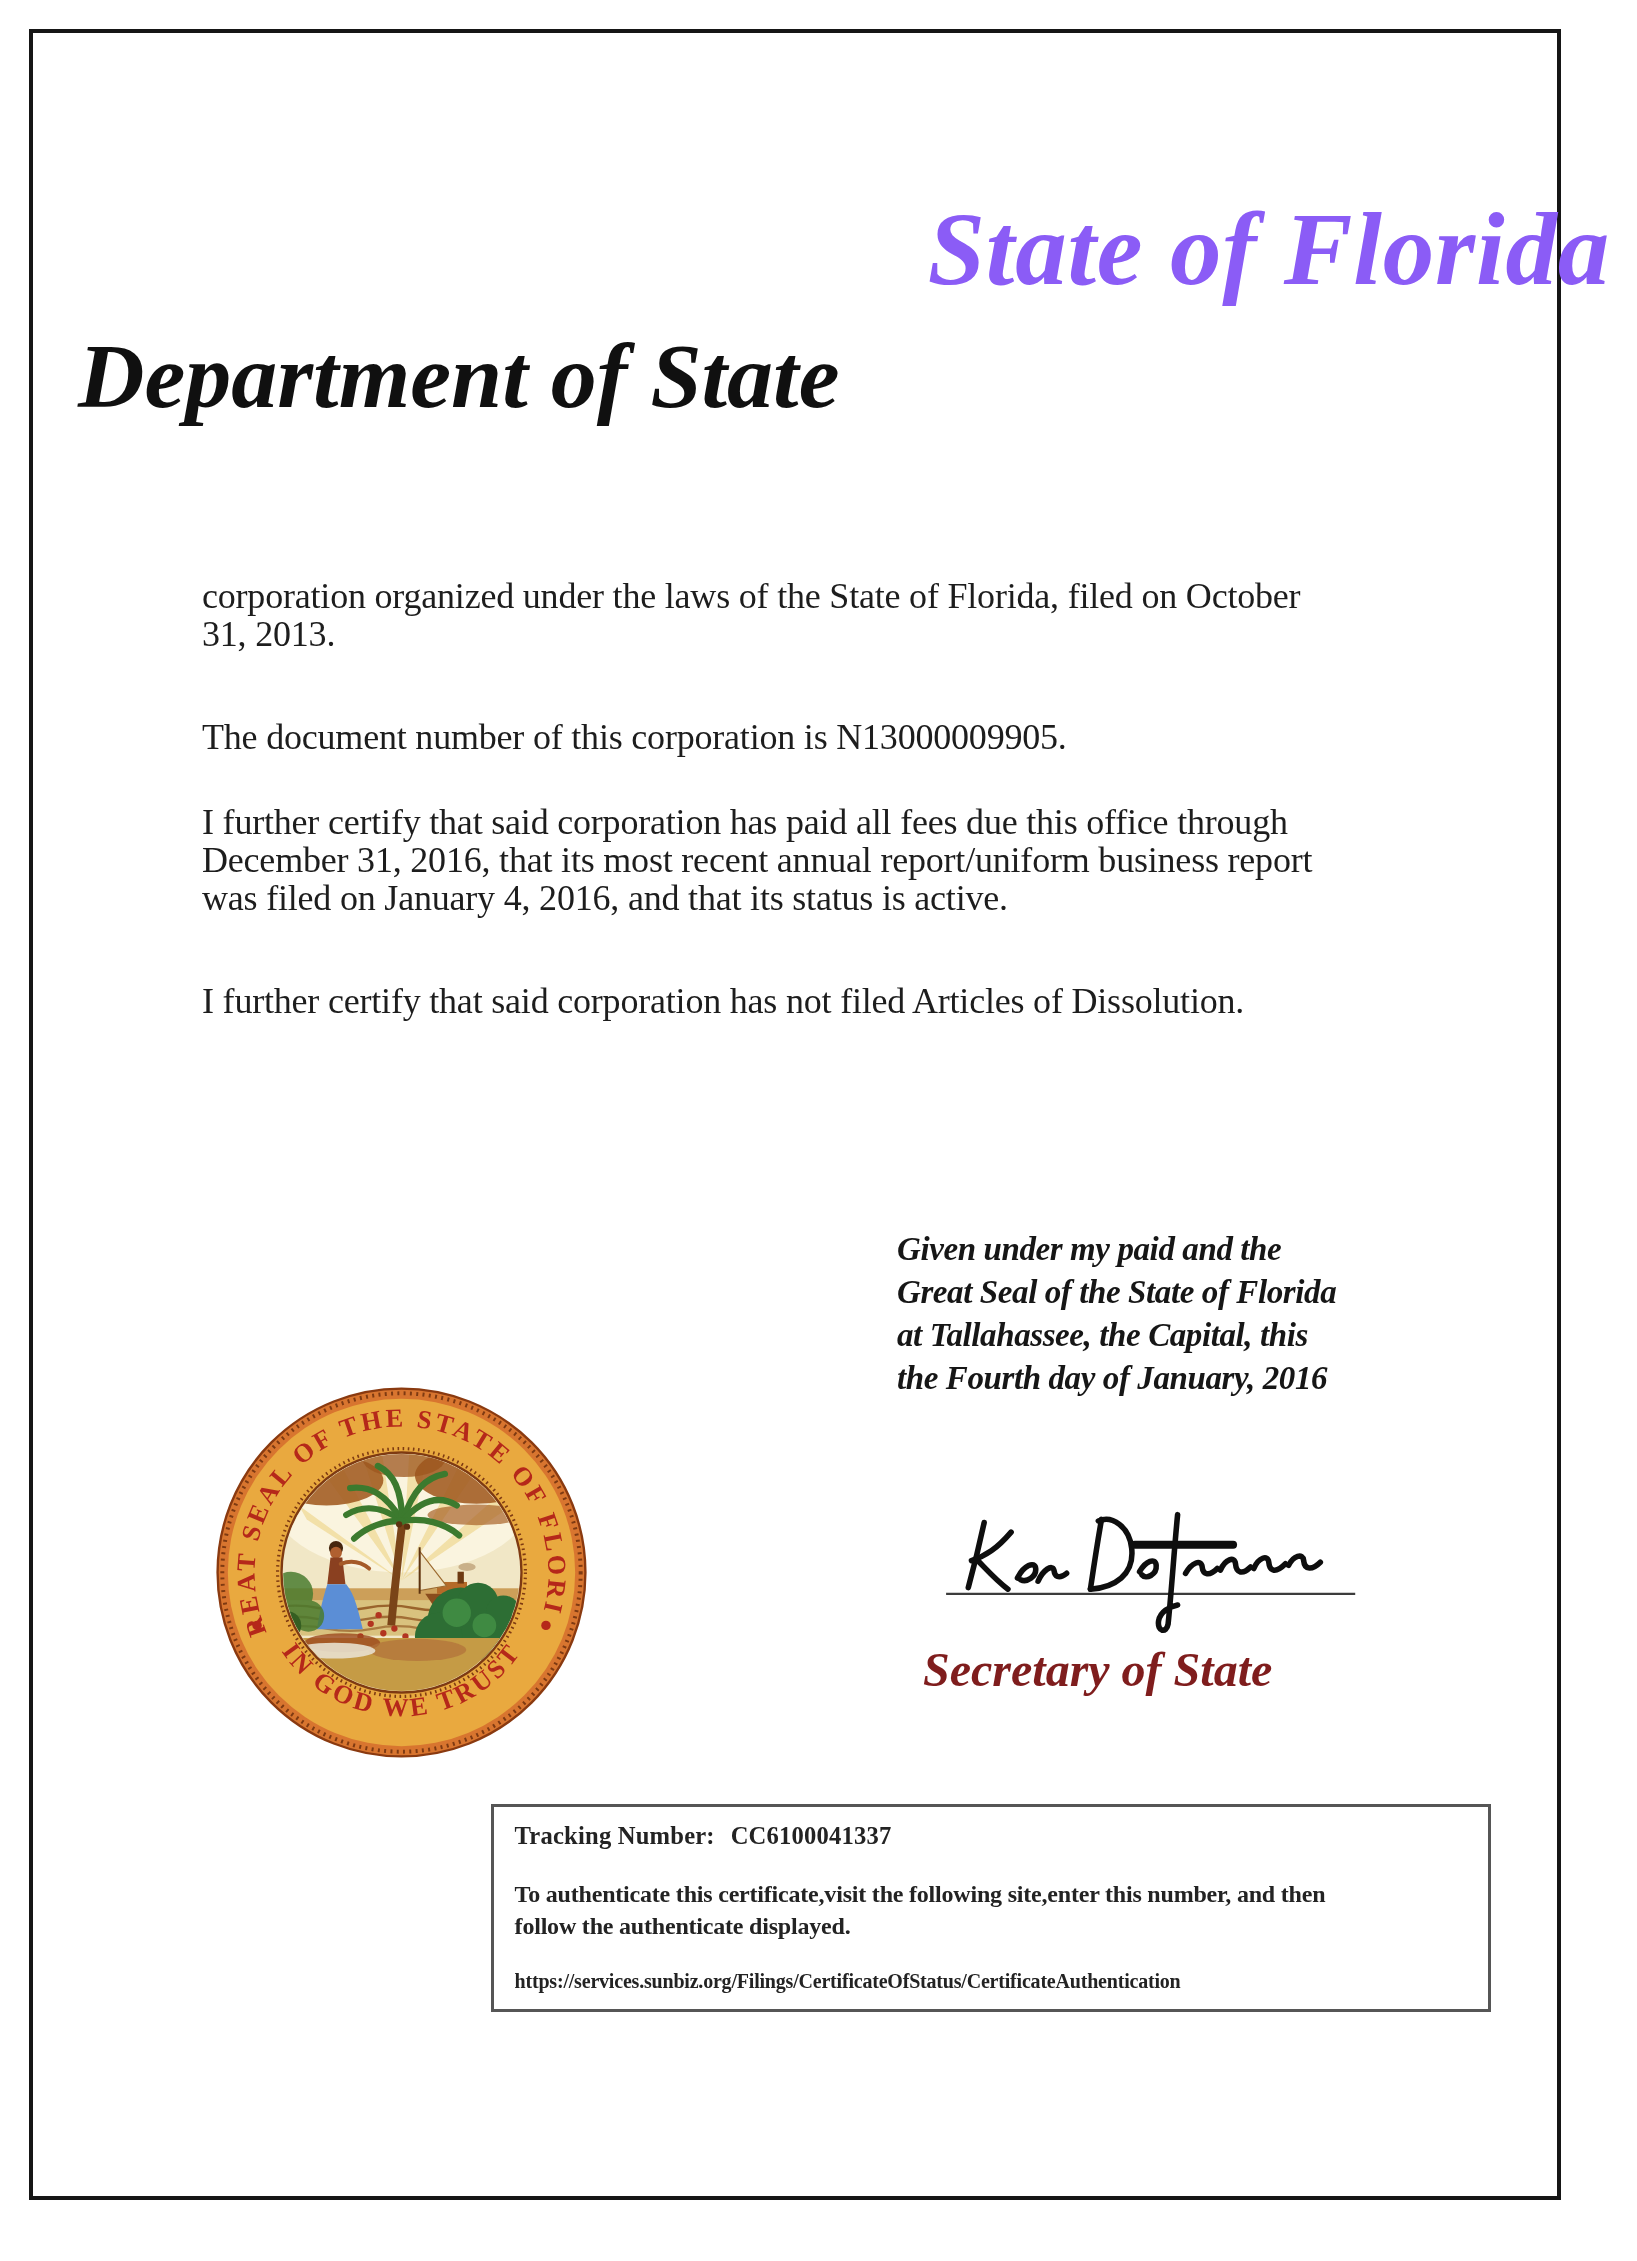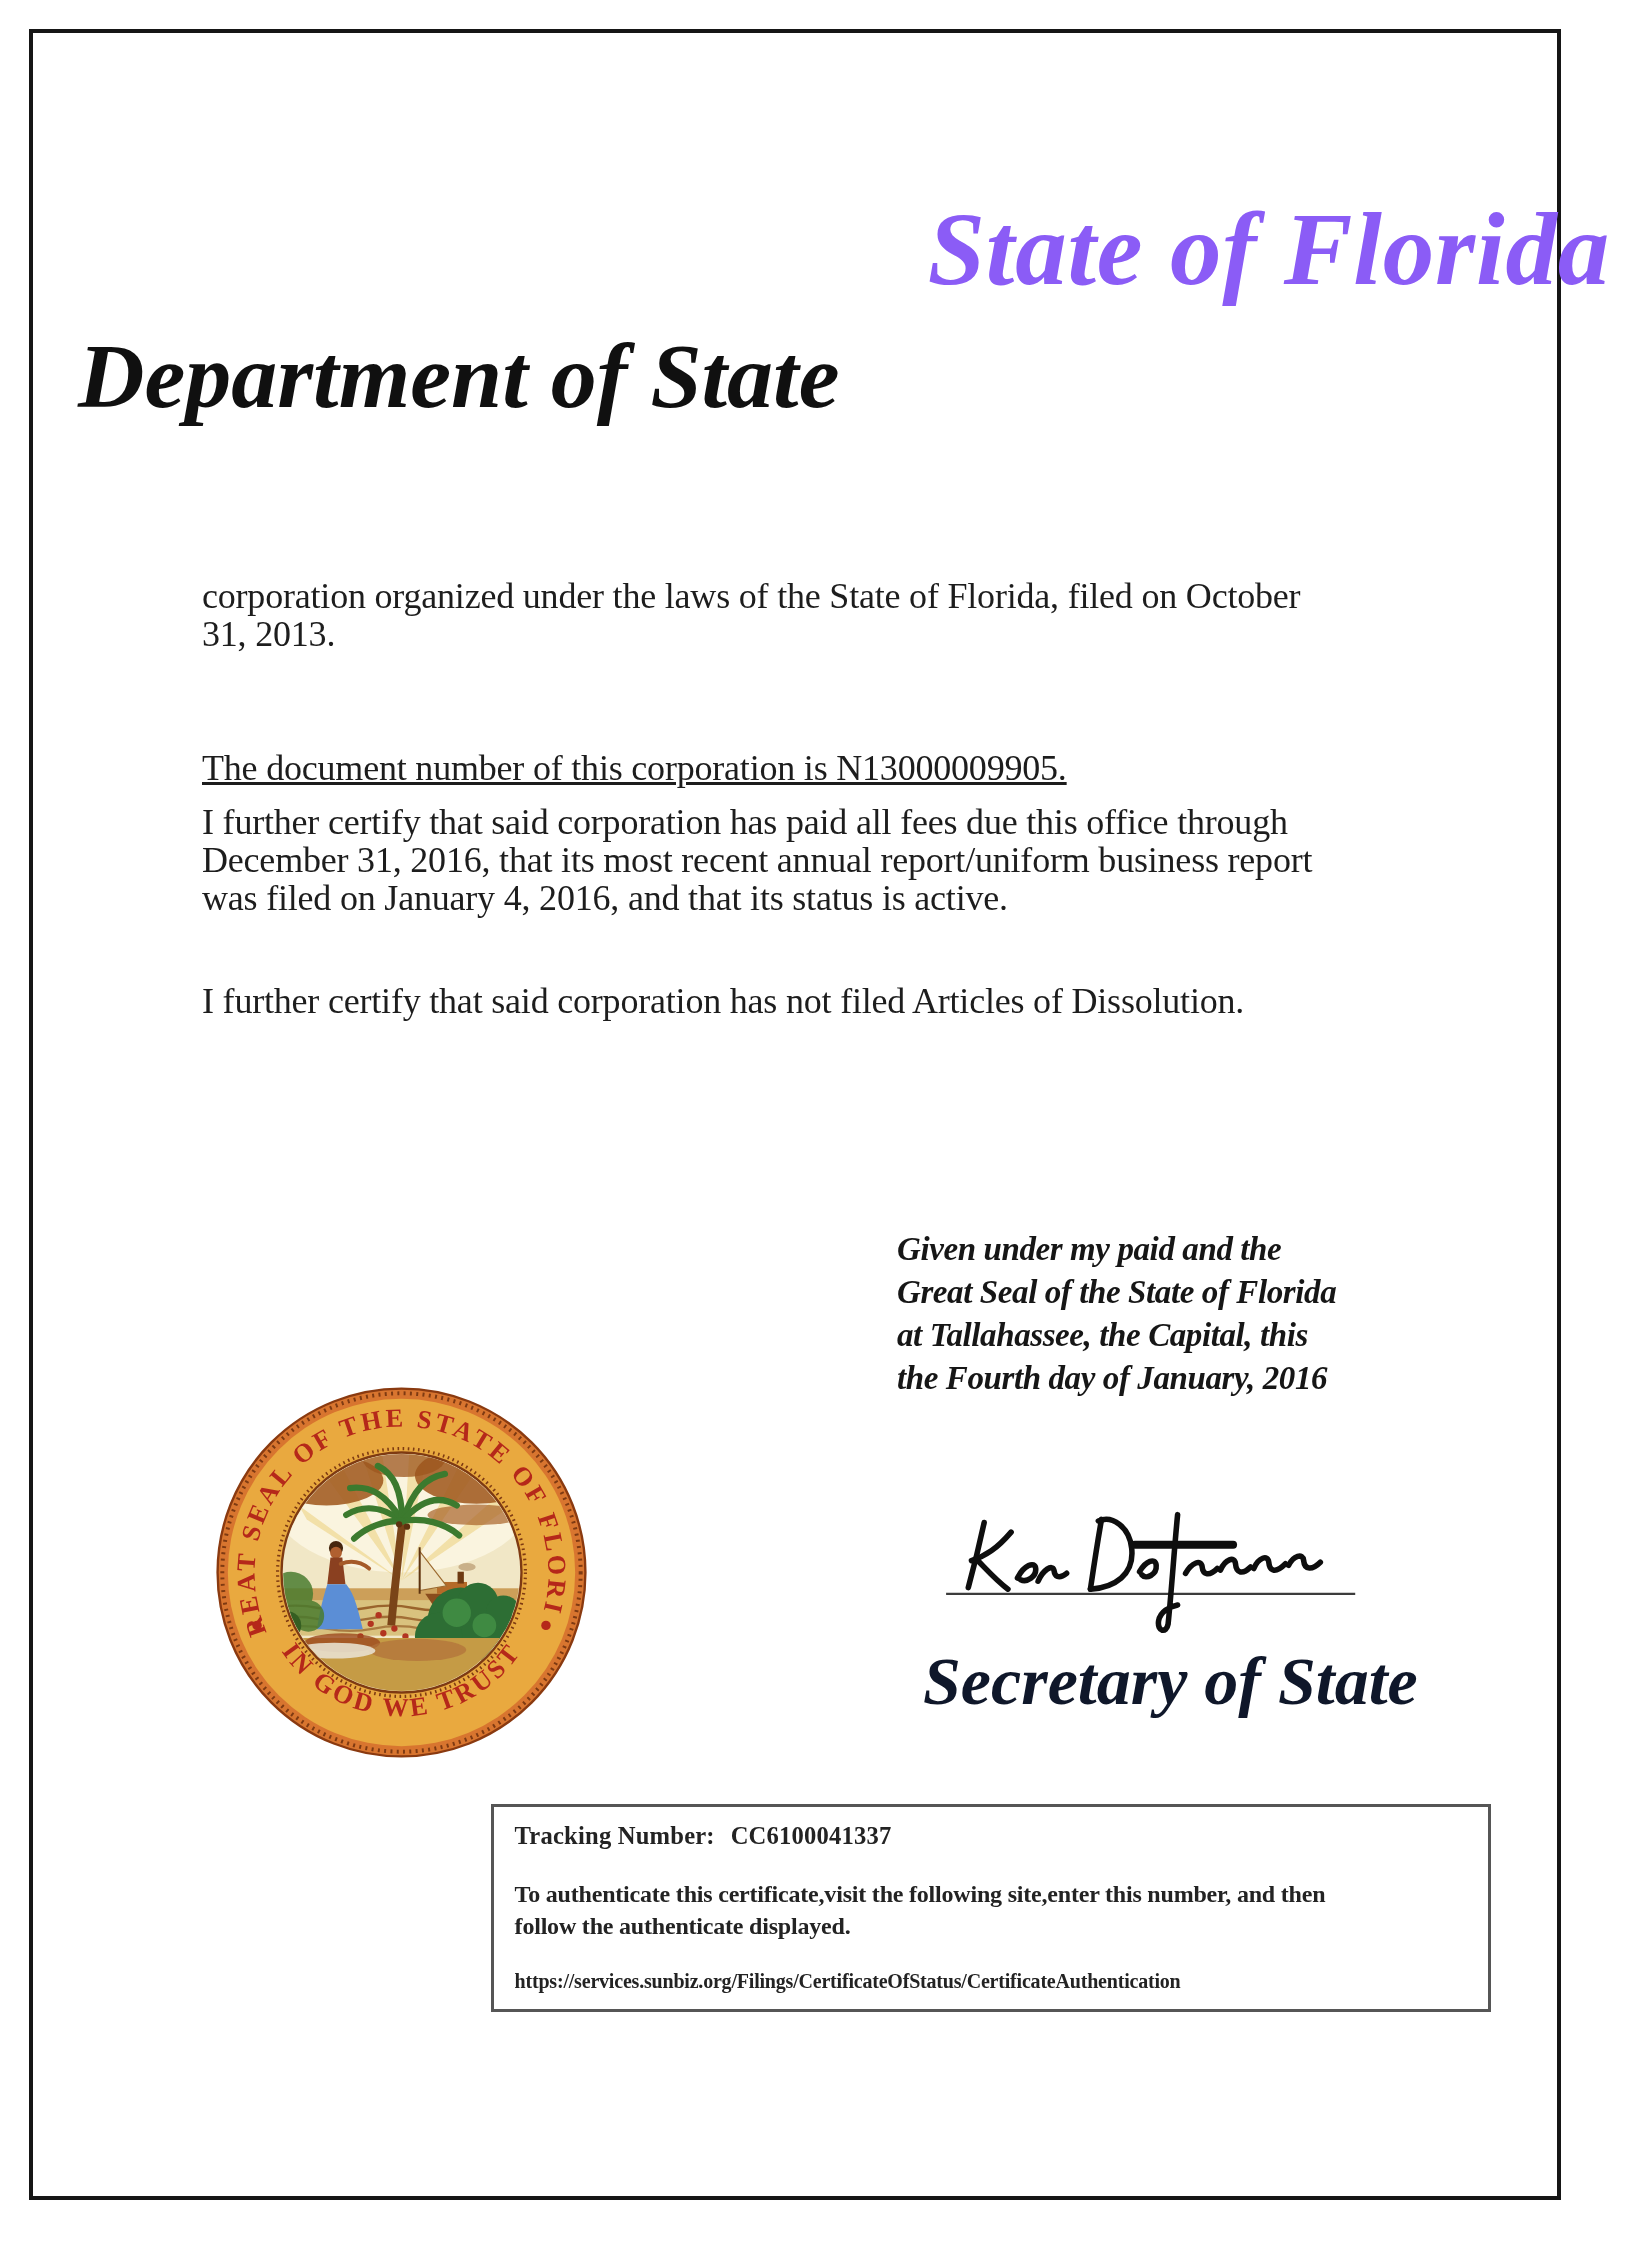--- a/index.html
+++ b/index.html
@@ -9,22 +9,22 @@
          border:4.8px solid #161616;box-sizing:border-box;}
   .title1{position:absolute;left:78px;top:190px;width:1532px;text-align:right;
           font-size:103px;font-weight:bold;font-style:italic;color:#8b5cf6;letter-spacing:0.8px;}
   .title2{position:absolute;left:78px;top:323px;width:1532px;text-align:left;
           font-size:92px;font-weight:bold;font-style:italic;color:#101010;}
   .bodyline{position:absolute;left:202px;white-space:nowrap;
             font-size:36px;line-height:38px;letter-spacing:-0.2px;color:#1d1d1d;}
   .redact{display:inline-block;width:231px;height:6.3px;background:#ffffff;}
   .attest{position:absolute;left:897px;top:1228px;font-size:33px;line-height:43px;
           font-weight:bold;font-style:italic;letter-spacing:-0.4px;color:#161616;}
-  .secretary{position:absolute;left:923px;top:1642px;font-size:68px;font-weight:bold;
-             font-style:italic;color:#0f172a;}
+  .secretary{position:absolute;left:923px;top:1642px;font-size:48px;font-weight:bold;
+             font-style:italic;color:#7f1d1d;}
   .seal-svg{position:absolute;left:216px;top:1387px;}
   .sig-svg{position:absolute;left:935px;top:1505px;}
   .track-box{position:absolute;left:491px;top:1765px;width:1000px;height:208px;
              box-sizing:border-box;border:3.2px solid #565656;background:#ffffff;
              padding:14.3px 20.6px;font-weight:bold;color:#232323;margin-top:39px;}
   .track-line1{font-size:24.6px;line-height:30px;letter-spacing:0.2px;}
   .track-para{margin-top:27px;font-size:24px;line-height:32px;letter-spacing:-0.2px;}
   .track-url{margin-top:24px;font-size:20px;line-height:30px;letter-spacing:-0.2px;}
   .ringtext{font-family:"Liberation Serif","DejaVu Serif",serif;font-weight:bold;fill:#b5281a;}
 </style>
@@ -34,21 +34,21 @@
 <div class="page">
 
   <div class="frame"></div>
 
   <div class="title1">State of Florida</div>
   <div class="title2">Department of State</div>
 
   <div class="bodyline" style="top:577px;">corporation organized under the laws of the State of Florida, filed on October</div>
   <div class="bodyline" style="top:615px;">31, 2013.</div>
 
-  <div class="bodyline" style="top:749px;text-decoration:underline;">The document number of this corporation is N13000009905.</div>
+  <div class="bodyline" style="top:718px;">The document number of this corporation is N13000009905.</div>
 
   <div class="bodyline" style="top:803px;">I further certify that said corporation has paid all fees due this office through</div>
   <div class="bodyline" style="top:841px;">December 31, 2016, that its most recent annual report/uniform business report</div>
   <div class="bodyline" style="top:879px;">was filed on January 4, 2016, and that its status is active.</div>
 
   <div class="bodyline" style="top:982px;">I further certify that said corporation has not filed Articles of Dissolution.</div>
 
   <div class="attest">
     <div>Given under my paid and the</div>
     <div>Great Seal of the State of Florida</div>

